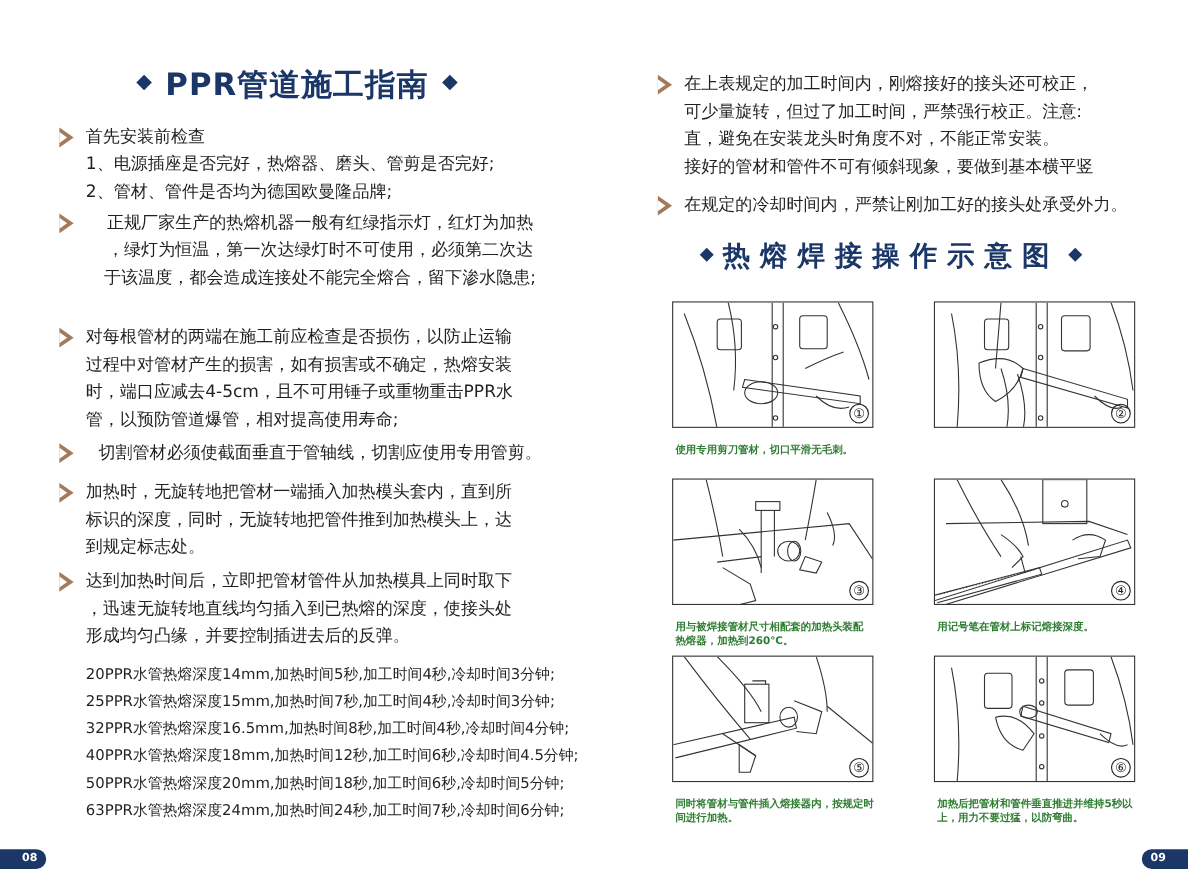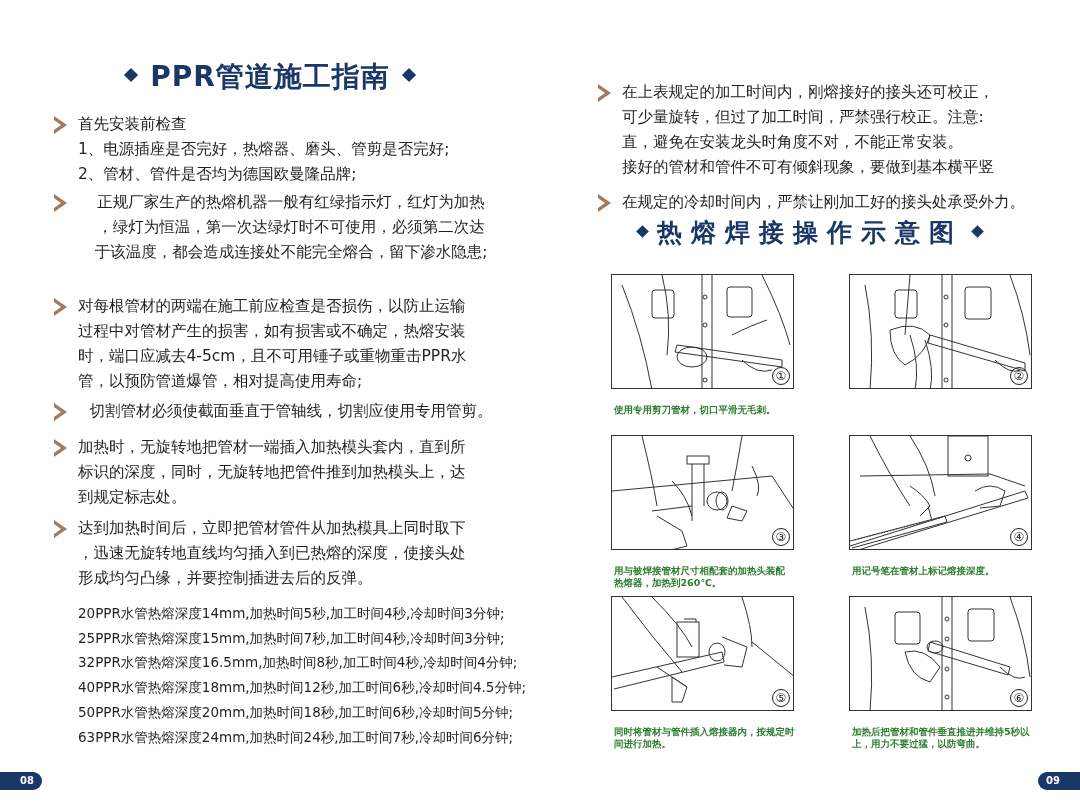--- a/index.html
+++ b/index.html
@@ -18,21 +18,21 @@
   .arrow::after { content: ""; position: absolute; left: -13px; top: -5px; width: 0; height: 0;
            border-top: 5px solid transparent; border-bottom: 5px solid transparent; border-left: 7px solid #ffffff; }
   .btext { margin-left: 24px; font-size: 15.5px; line-height: 25px; color: #231f20; }
   .btext div { white-space: nowrap; }
   .specs { position: absolute; left: 78px; top: 601px; font-size: 13.5px; line-height: 24.7px; color: #231f20; }
   .specs div { white-space: nowrap; }
   .pagenum { position: absolute; top: 772px; height: 18px; background: #1b3768; color: #fff;
              font-size: 10px; font-weight: bold; line-height: 18px; }
   .pn-left { left: 0; width: 34px; border-radius: 0 9px 9px 0; text-align: right; padding-right: 8px; }
   .pn-right { right: 0; width: 34px; border-radius: 9px 0 0 9px; text-align: left; padding-left: 8px; }
-  .rbullet { position: absolute; left: 58px; width: 470px; margin-top: 16px; }
+  .rbullet { position: absolute; left: 58px; width: 470px; }
   .subtitle { position: absolute; left: 0; width: 540px; top: 216px; text-align: center;
               font-size: 25px; font-weight: bold; color: #1b3768; letter-spacing: 9px; }
   .subtitle .diamond { width: 9px; height: 9px; margin: 0 10px; }
   .panel { position: absolute; width: 183px; height: 115px; border: 1.5px solid #333; box-sizing: border-box; background: #fff; overflow: hidden; }
   .panel svg { position: absolute; left: 0; top: 0; }
   .panel-num { position: absolute; right: 3px; bottom: 3px; width: 16px; height: 16px; border: 1px solid #222; border-radius: 50%;
                font-size: 12px; line-height: 16px; text-align: center; color: #222; }
   .caption { position: absolute; width: 190px; font-size: 9.5px; font-weight: bold; color: #2e7d32; line-height: 12px; }
 </style>
 </head>

